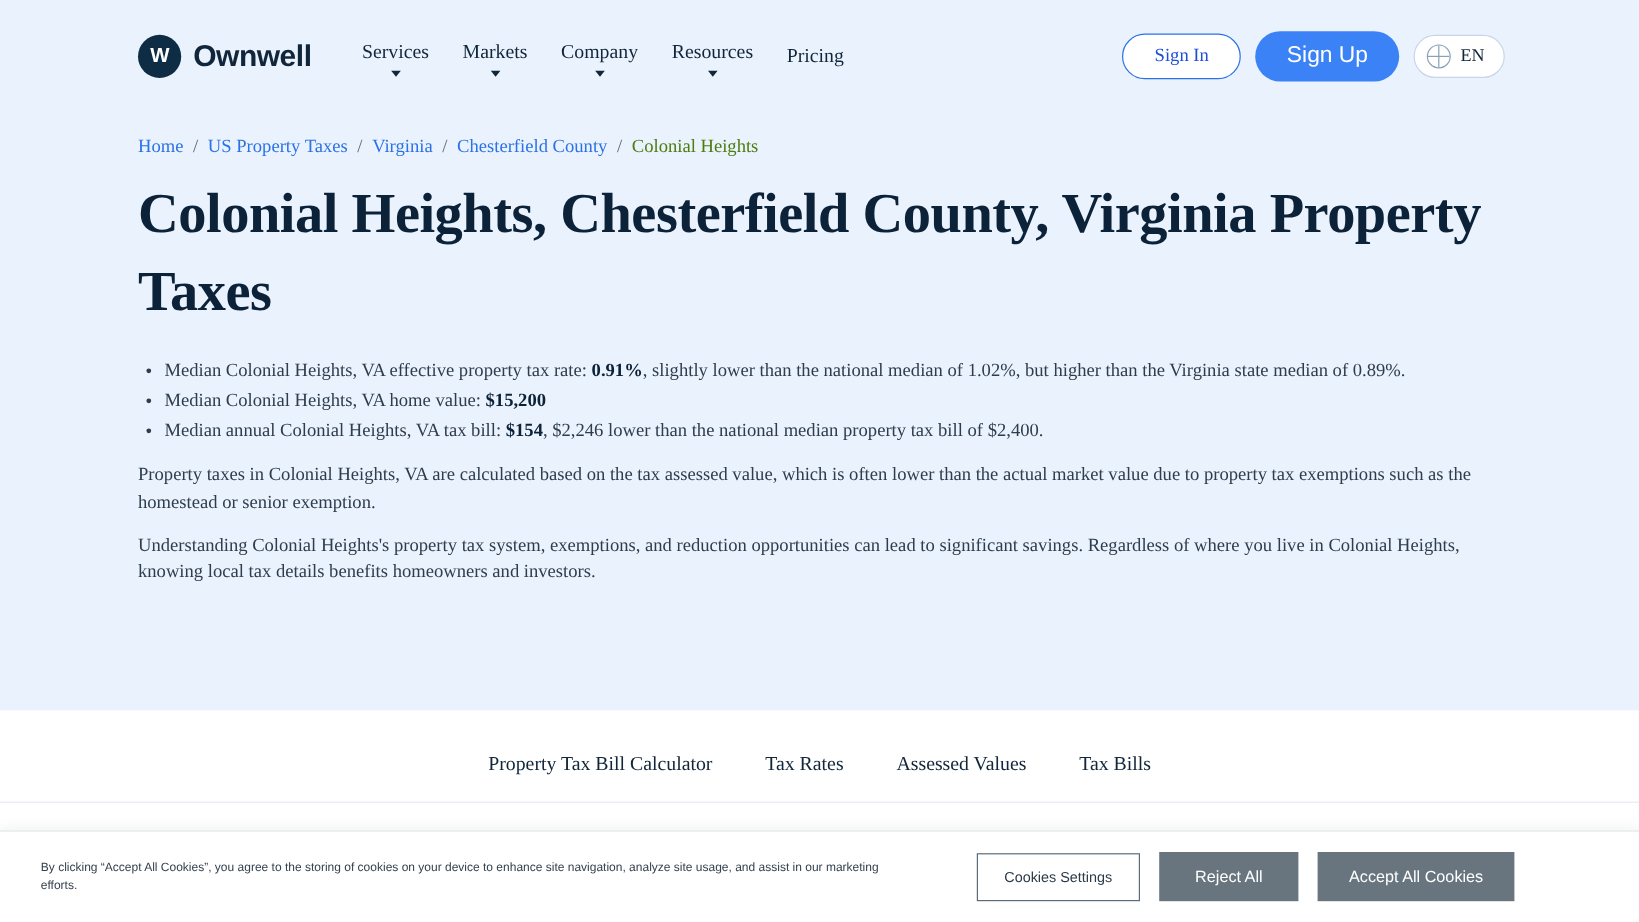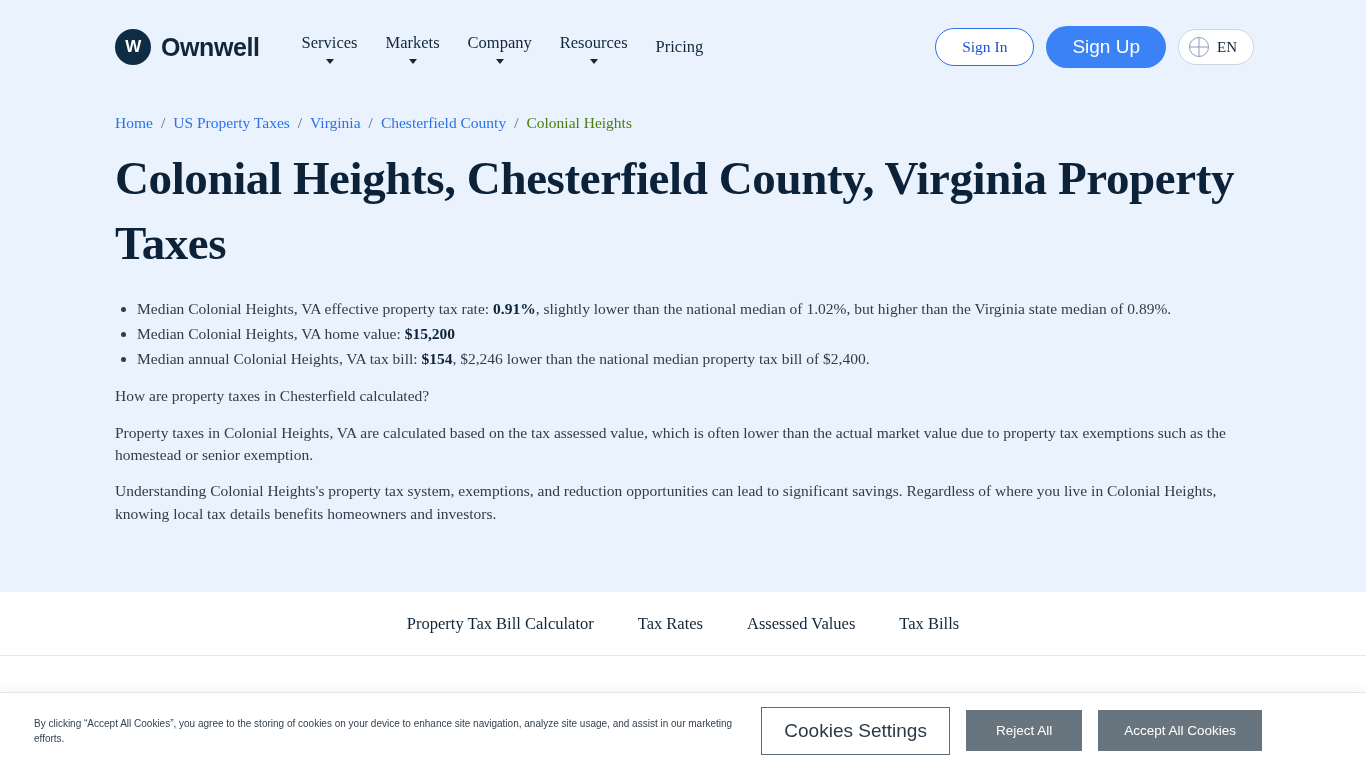--- a/index.html
+++ b/index.html
@@ -202,20 +202,21 @@
 
   
   .subnav {
     height: 64px;
     background: #ffffff;
     border-bottom: 1px solid #e3e9f0;
     display: flex;
     align-items: center;
     justify-content: center;
     gap: 44px;
+    margin-top: 13px;
   }
   .subnav-item {
     font-family: "Liberation Serif", serif;
     font-size: 16.5px;
     color: #11263a;
     cursor: pointer;
     white-space: nowrap;
   }
 
   .below-fold {
@@ -246,21 +247,21 @@
     margin-left: auto;
     display: flex;
     align-items: center;
     gap: 16px;
   }
   .btn-cookie-settings {
     border: 1px solid #5b6b7a;
     background: #ffffff;
     color: #2c3a47;
     font-family: "Liberation Sans", sans-serif;
-    font-size: 19px;
+    font-size: 12px;
     padding: 12px 22px;
     cursor: pointer;
   }
   .btn-reject, .btn-accept {
     border: none;
     background: #68757f;
     color: #ffffff;
     font-family: "Liberation Sans", sans-serif;
     font-size: 13.5px;
     padding: 13px 30px;
@@ -334,21 +335,20 @@
           <span>Median Colonial Heights, VA effective property tax rate: </span><b>0.91%</b><span>, slightly lower than the national median of 1.02%, but higher than the Virginia state median of 0.89%.</span>
         </li>
         <li>
           <span>Median Colonial Heights, VA home value: </span><b>$15,200</b><span></span>
         </li>
         <li>
           <span>Median annual Colonial Heights, VA tax bill: </span><b>$154</b><span>, $2,246 lower than the national median property tax bill of $2,400.</span>
         </li>
       </ul>
 
-      <p class="para">How are property taxes in Chesterfield calculated?</p>
       <p class="para">Property taxes in Colonial Heights, VA are calculated based on the tax assessed value, which is often lower than the actual market value due to property tax exemptions such as the homestead or senior exemption.</p>
       <p class="para">Understanding Colonial Heights's property tax system, exemptions, and reduction opportunities can lead to significant savings. Regardless of where you live in Colonial Heights, knowing local tax details benefits homeowners and investors.</p>
     </div>
   </div>
 
   <div class="subnav">
     <div class="subnav-item">Property Tax Bill Calculator</div>
     <div class="subnav-item">Tax Rates</div>
     <div class="subnav-item">Assessed Values</div>
     <div class="subnav-item">Tax Bills</div>

